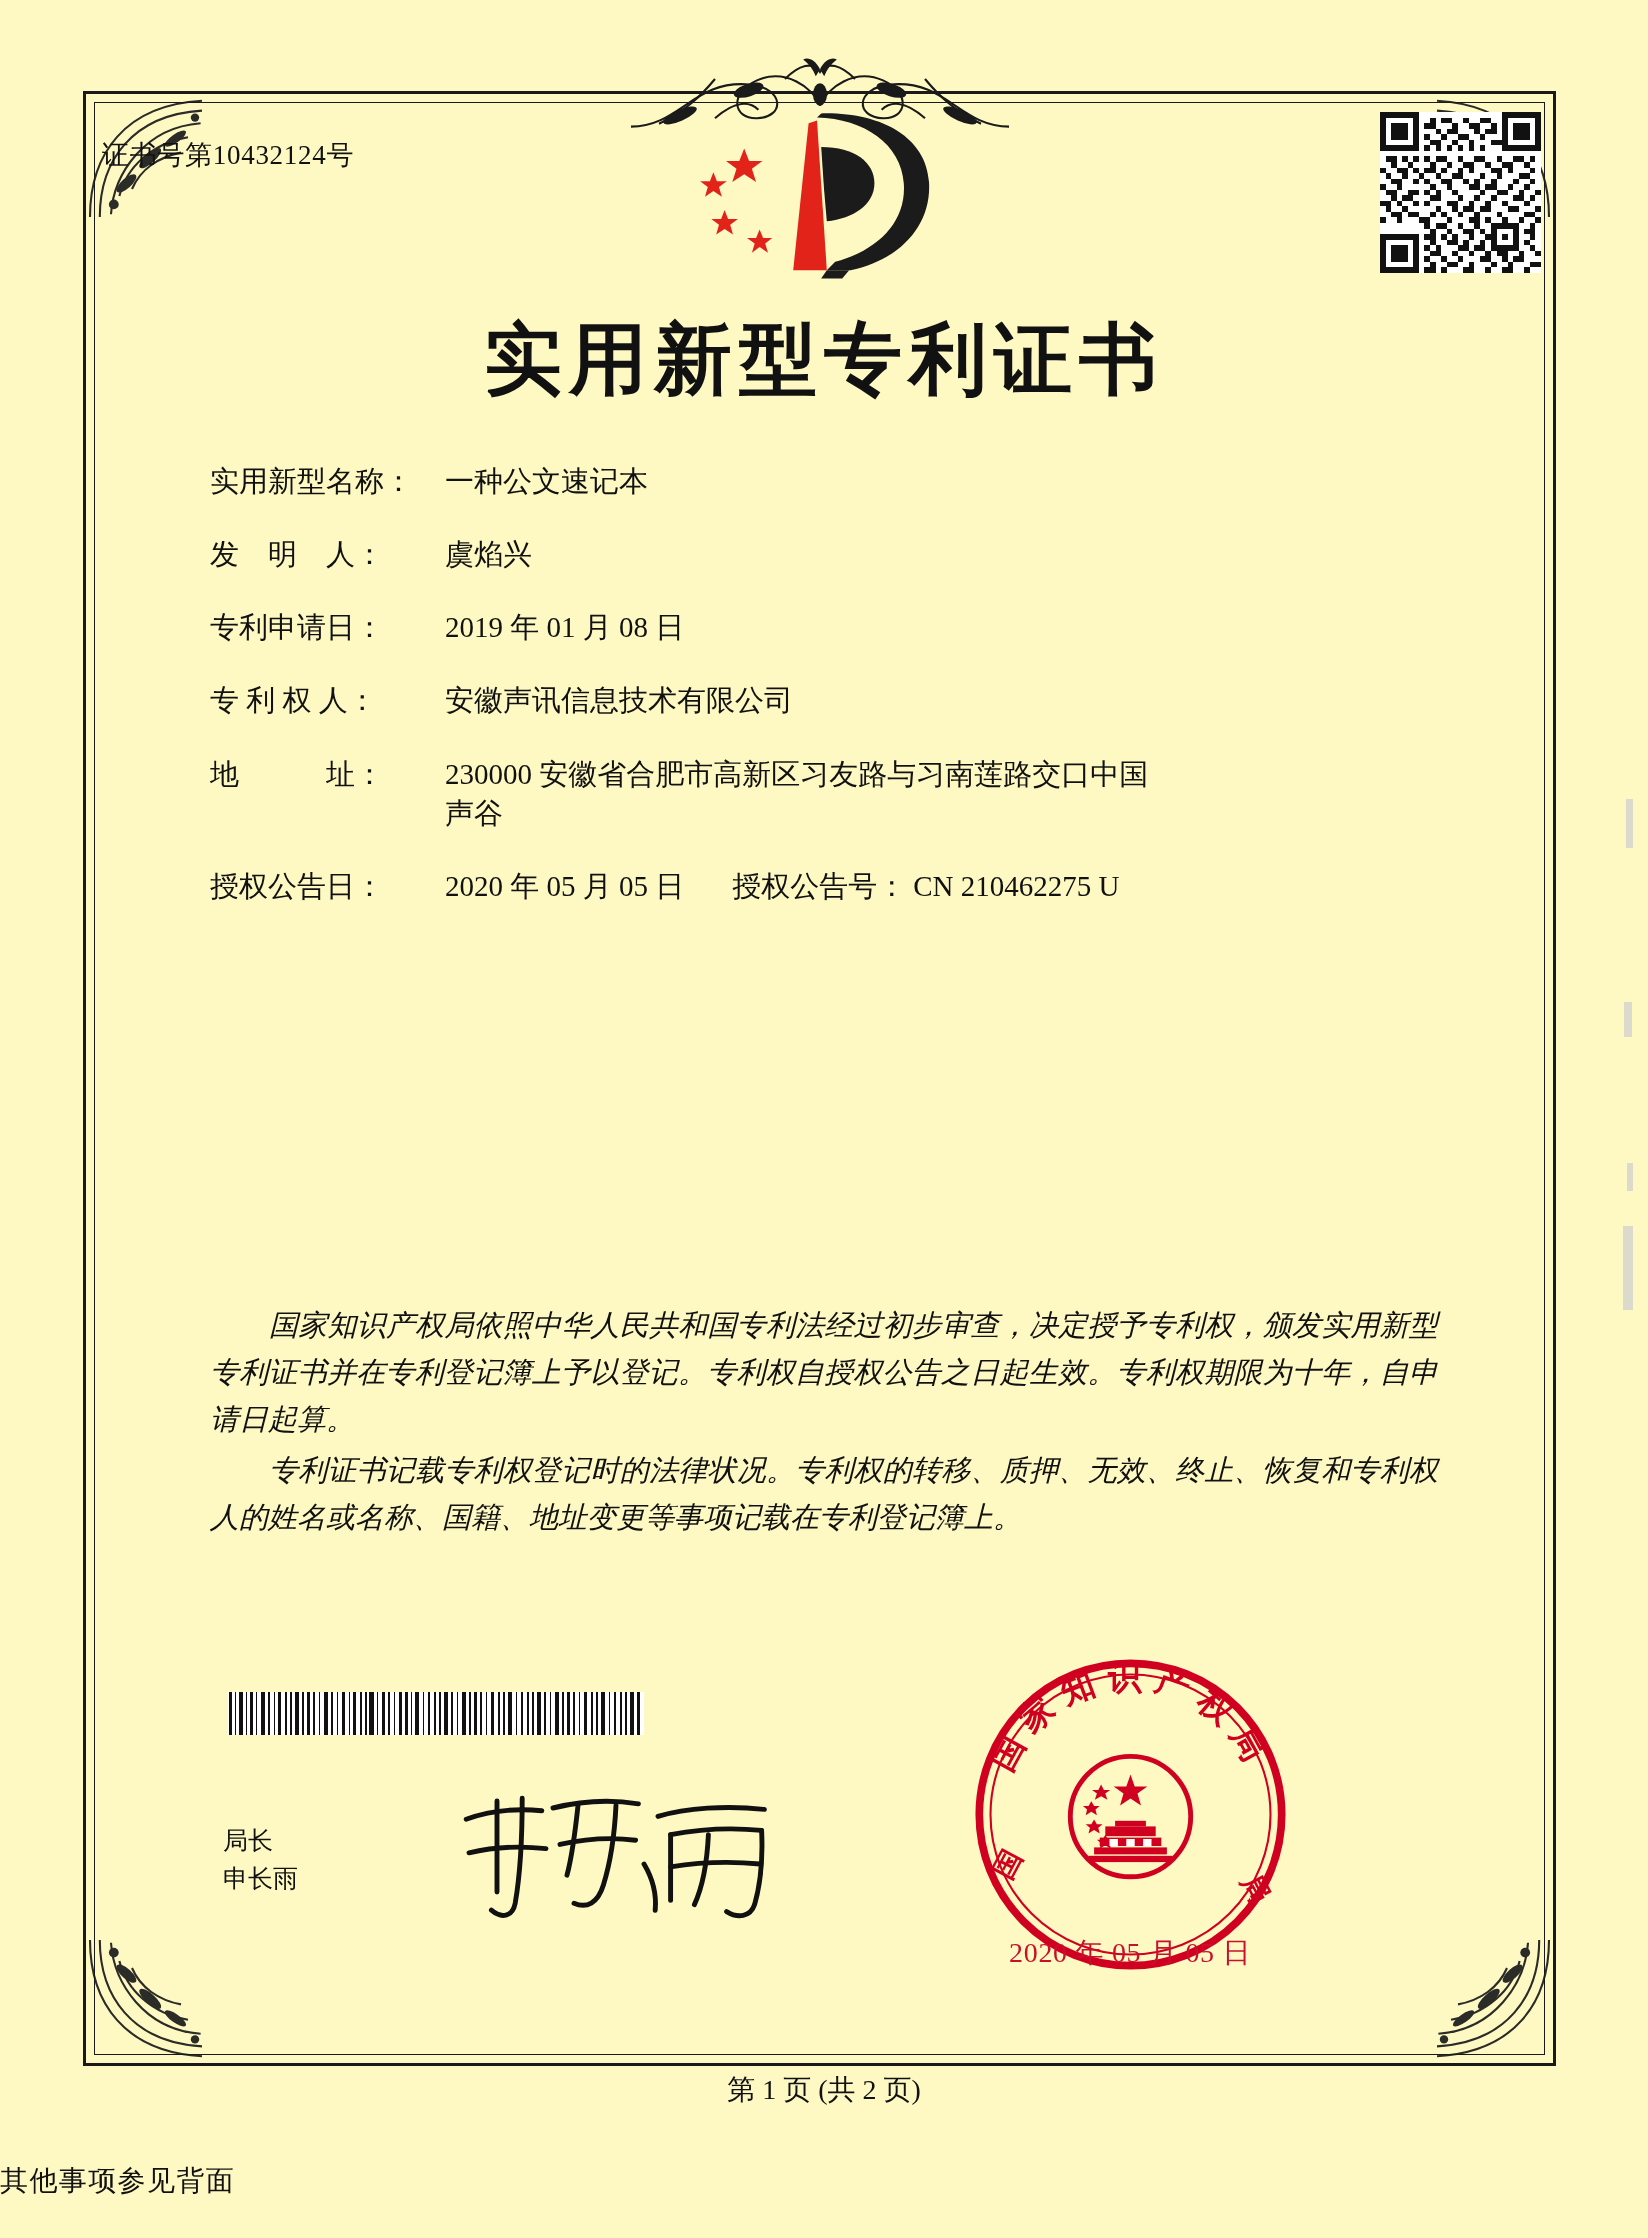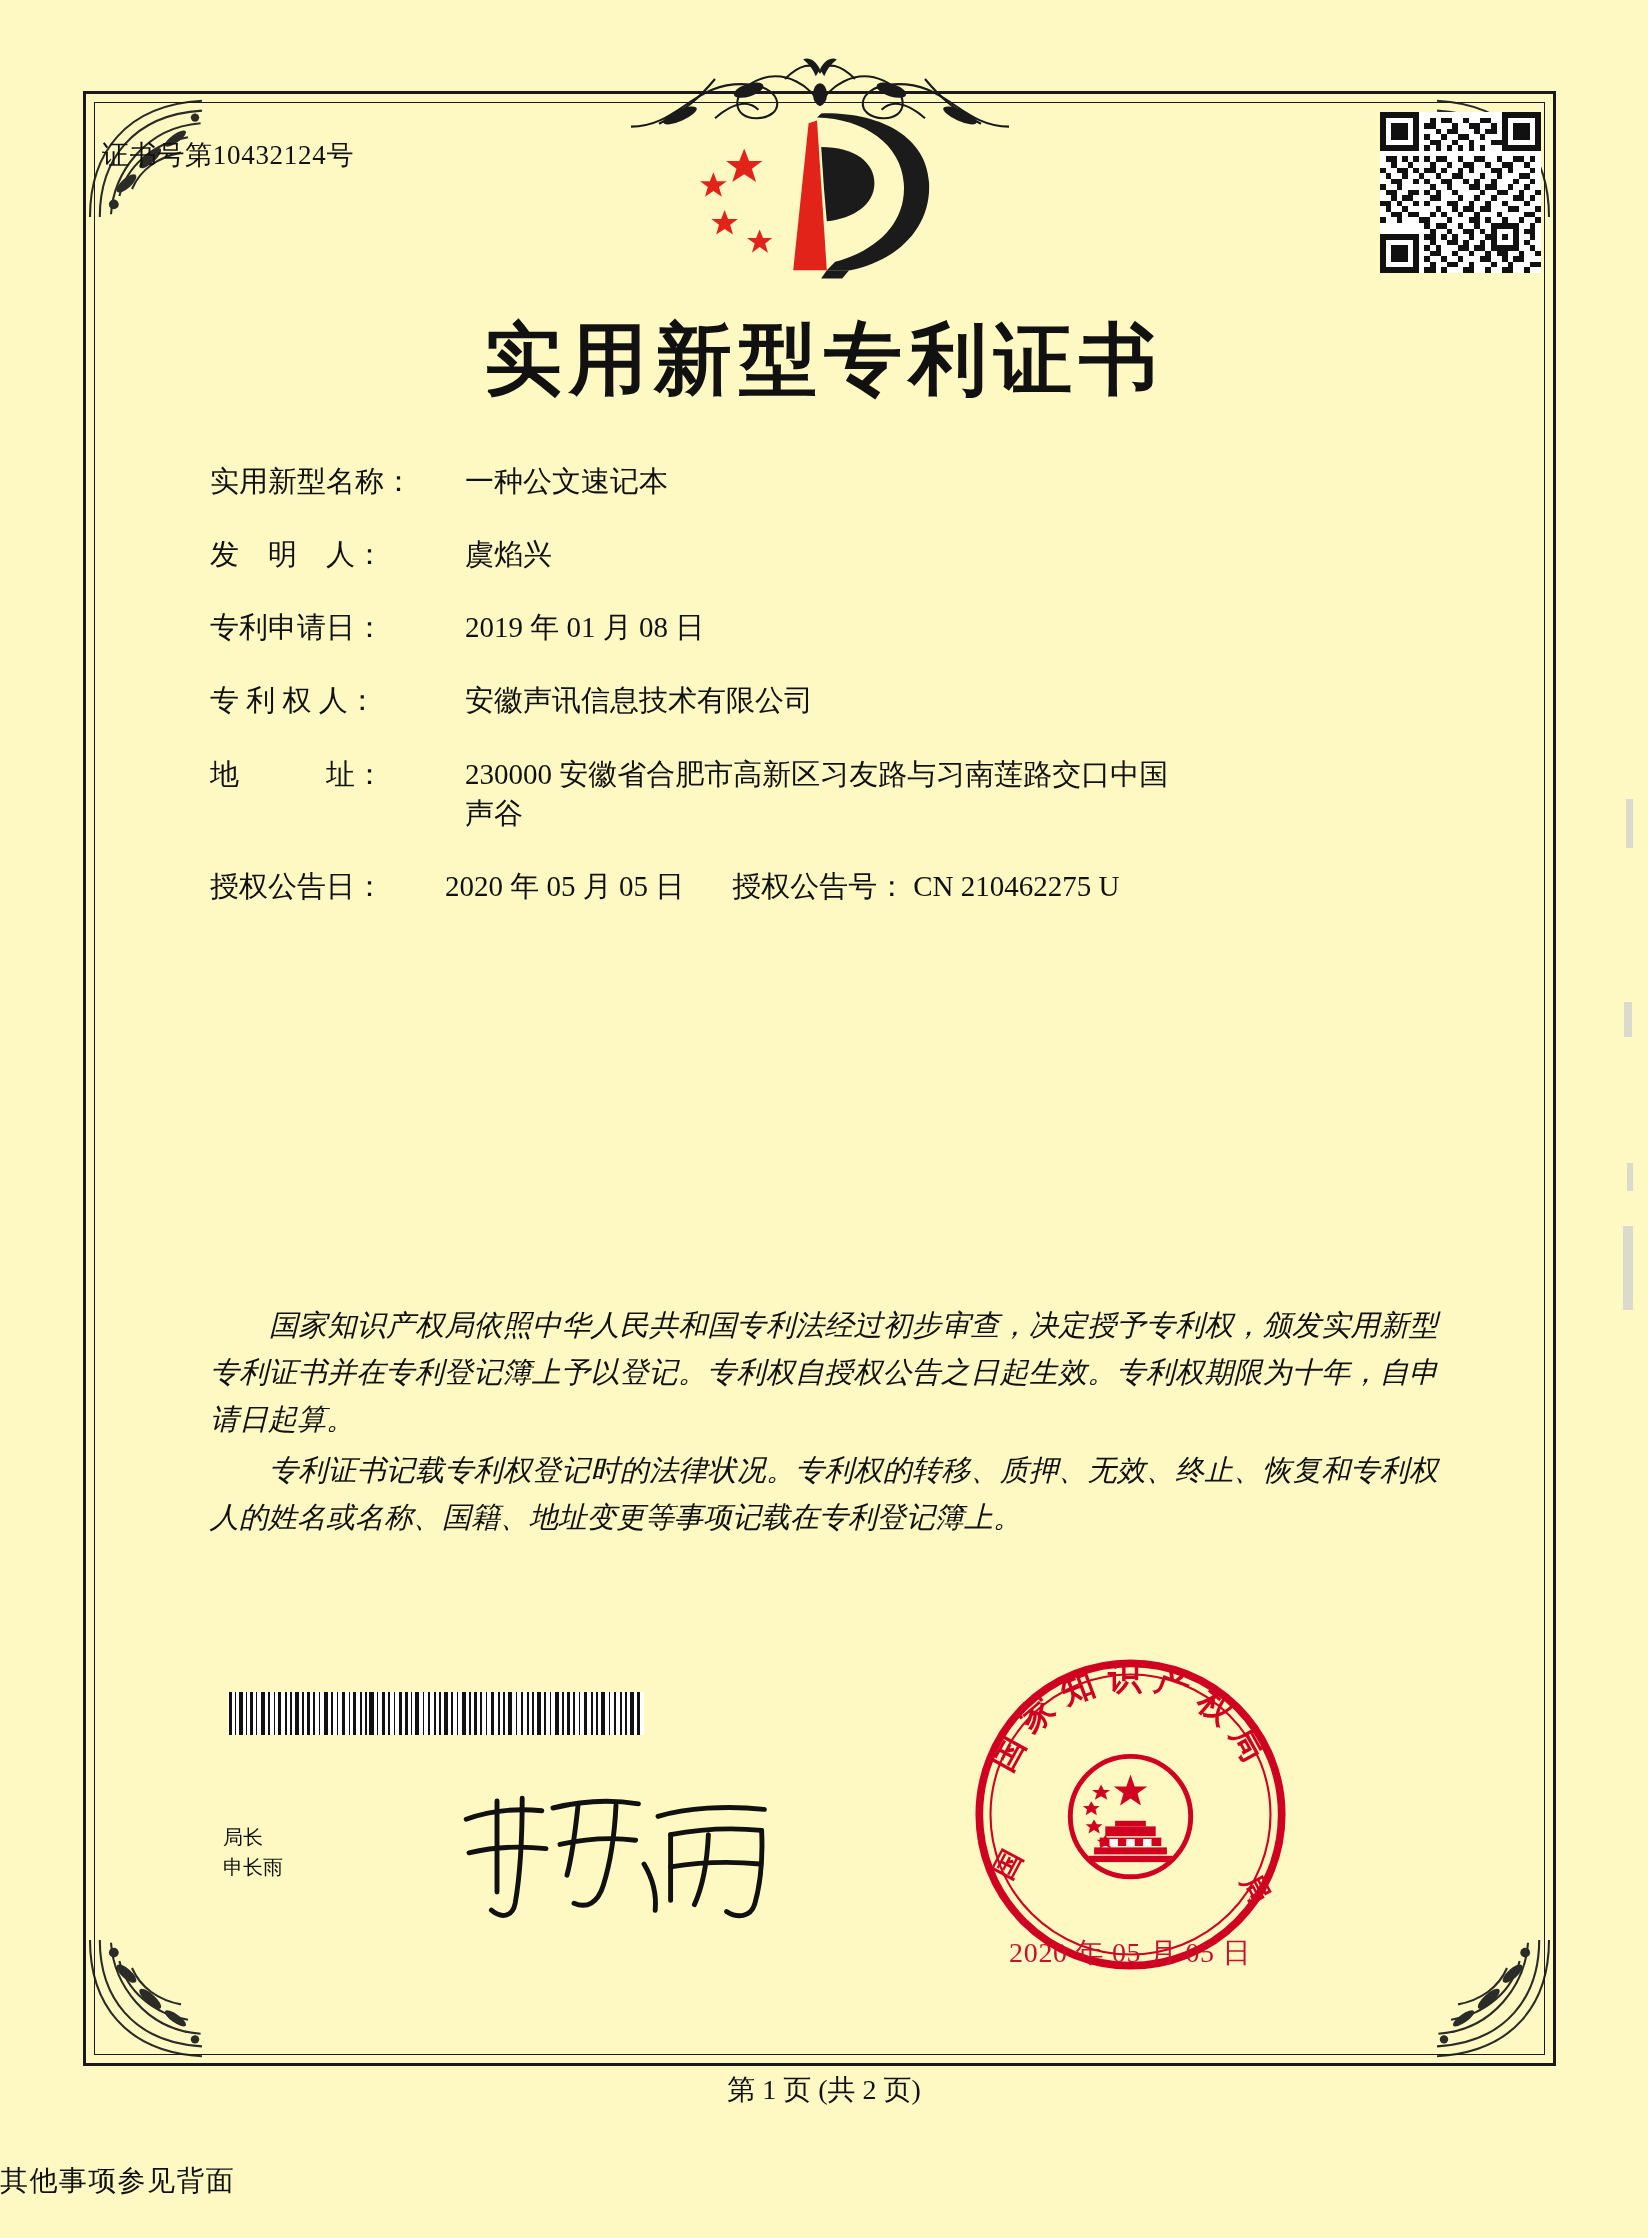--- a/index.html
+++ b/index.html
@@ -116,21 +116,20 @@
     top: 462px;
     width: 1219px;
     font-size: 29px;
     line-height: 1.35;
   }
   .field-row {
     display: flex;
     align-items: flex-start;
     margin-bottom: 34px;
     white-space: nowrap;
-    gap: 20px;
   }
   .field-label {
     width: 235px;
     flex: 0 0 235px;
     letter-spacing: 0;
   }
   .field-value {
     flex: 1 1 auto;
     white-space: normal;
   }
@@ -176,21 +175,21 @@
     width: 420px;
     height: 43px;
   }
   .barcode svg { width: 100%; height: 100%; display: block; }
 
   
   .sig-block {
     position: absolute;
     left: 223px;
     top: 1822px;
-    font-size: 20px;
+    font-size: 25px;
     line-height: 1.5;
   }
   .sig-script {
     position: absolute;
     left: 448px;
     top: 1780px;
     width: 378px;
     height: 147px;
   }
   .sig-script svg { width: 100%; height: 100%; display: block; }

